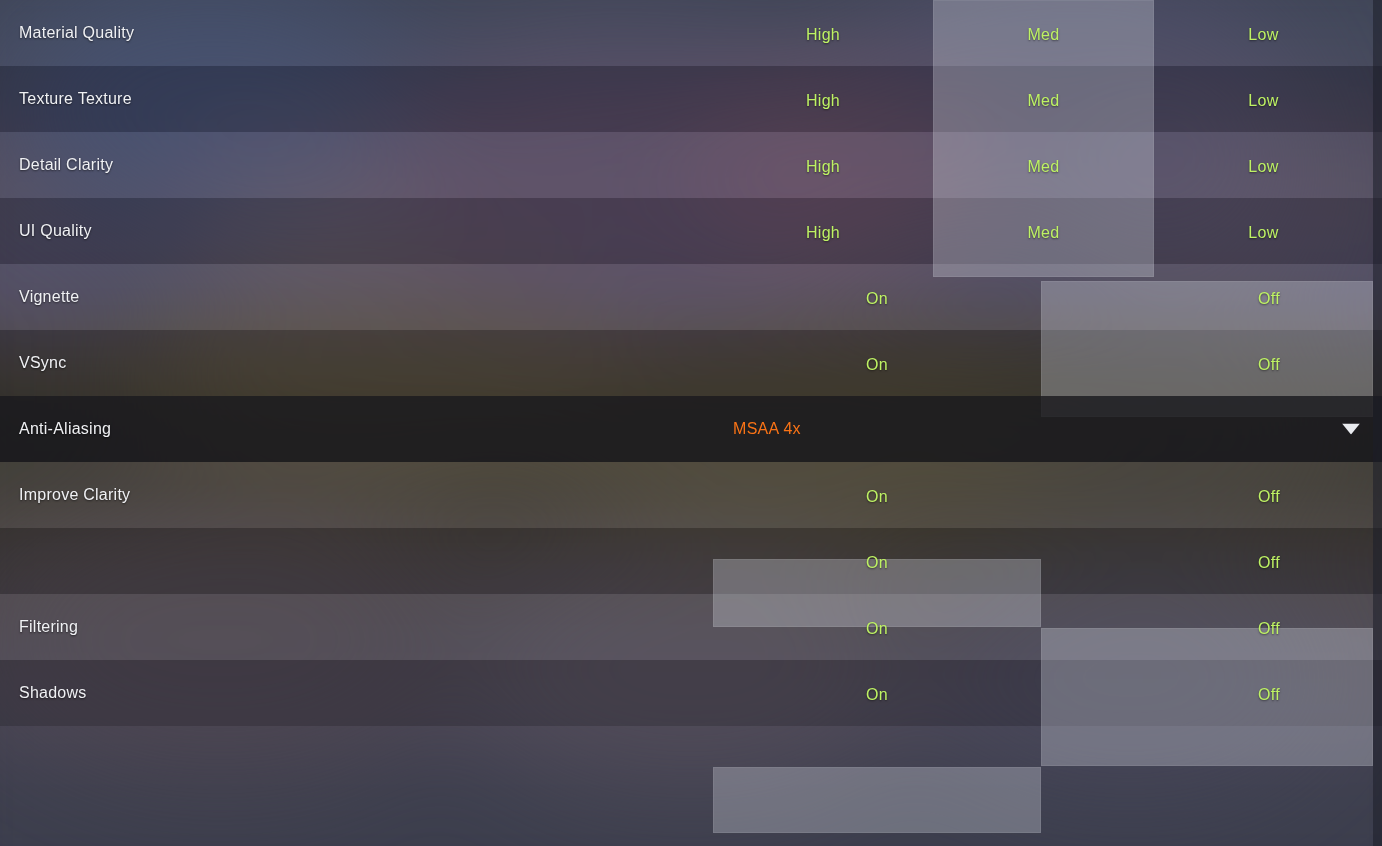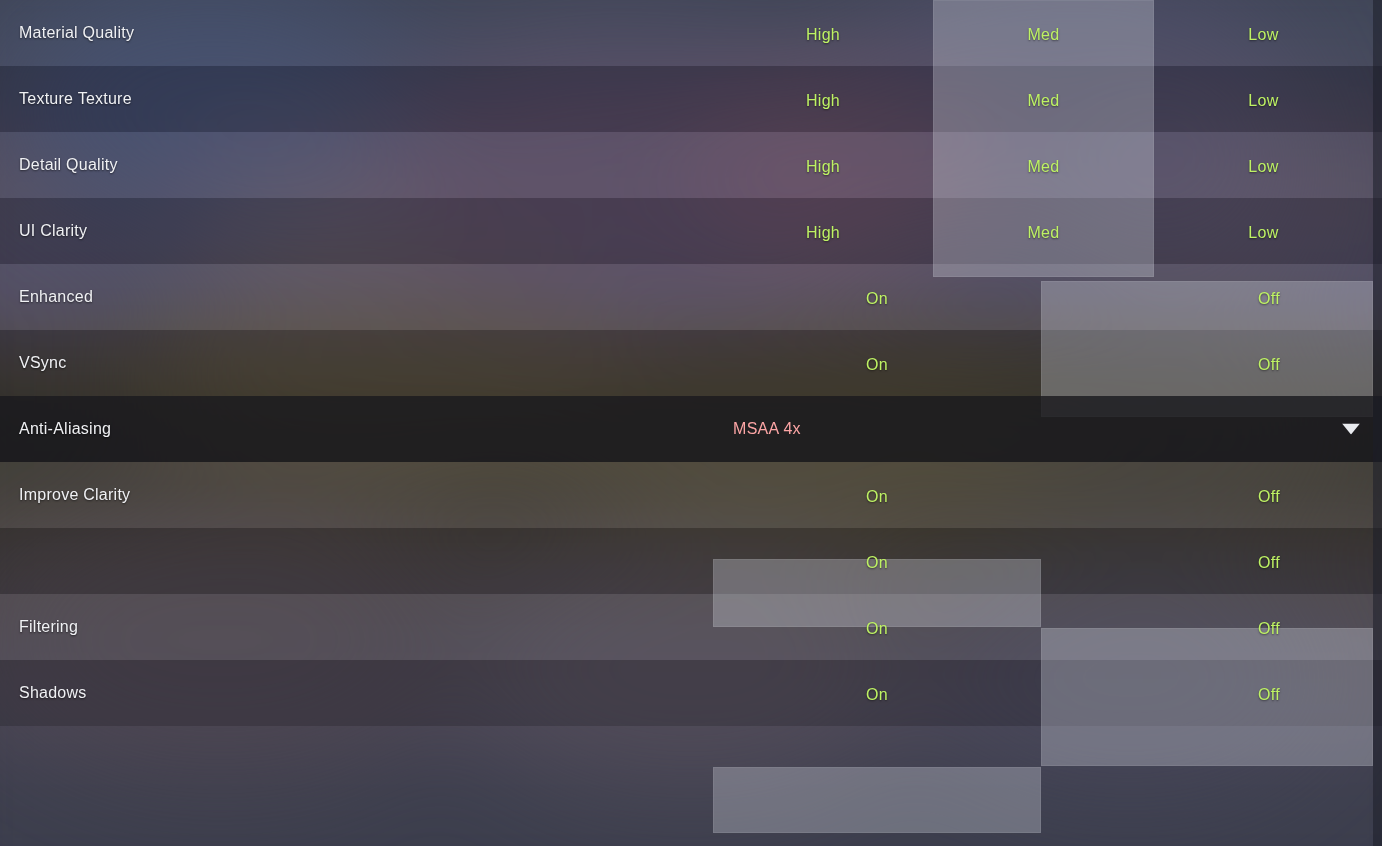--- a/index.html
+++ b/index.html
@@ -132,21 +132,21 @@
     position: absolute;
     inset: 0;
     background: rgba(22,23,28,.80);
     z-index: 1;
   }
   .dd-value {
     position: absolute;
     left: 733px;
     top: 50%;
     transform: translateY(-50%);
-    color: #fca5a5;
+    color: #f97316;
     font-size: 16px;
     letter-spacing: .3px;
     z-index: 4;
   }
   .dd-arrow {
     position: absolute;
     right: 22px;
     top: 50%;
     transform: translateY(-50%);
     z-index: 4;
@@ -202,35 +202,35 @@
   </div>
 
   <div class="row tint-b">
     <div class="row-label">Texture Texture</div>
     <div class="opt c3-1">High</div>
     <div class="opt c3-2">Med</div>
     <div class="opt c3-3">Low</div>
   </div>
 
   <div class="row tint-a">
-    <div class="row-label">Detail Quality</div>
-    <div class="opt c3-1">High</div>
-    <div class="opt c3-2">Med</div>
-    <div class="opt c3-3">Low</div>
-  </div>
-
-  <div class="row tint-b">
-    <div class="row-label">UI Clarity</div>
-    <div class="opt c3-1">High</div>
-    <div class="opt c3-2">Med</div>
-    <div class="opt c3-3">Low</div>
-  </div>
-
-  <div class="row tint-a">
-    <div class="row-label">Enhanced</div>
+    <div class="row-label">Detail Clarity</div>
+    <div class="opt c3-1">High</div>
+    <div class="opt c3-2">Med</div>
+    <div class="opt c3-3">Low</div>
+  </div>
+
+  <div class="row tint-b">
+    <div class="row-label">UI Quality</div>
+    <div class="opt c3-1">High</div>
+    <div class="opt c3-2">Med</div>
+    <div class="opt c3-3">Low</div>
+  </div>
+
+  <div class="row tint-a">
+    <div class="row-label">Vignette</div>
     <div class="opt c2-1">On</div>
     <div class="opt c2-2">Off</div>
   </div>
 
   <div class="row tint-b">
     <div class="row-label">VSync</div>
     <div class="opt c2-1">On</div>
     <div class="opt c2-2">Off</div>
   </div>
 

